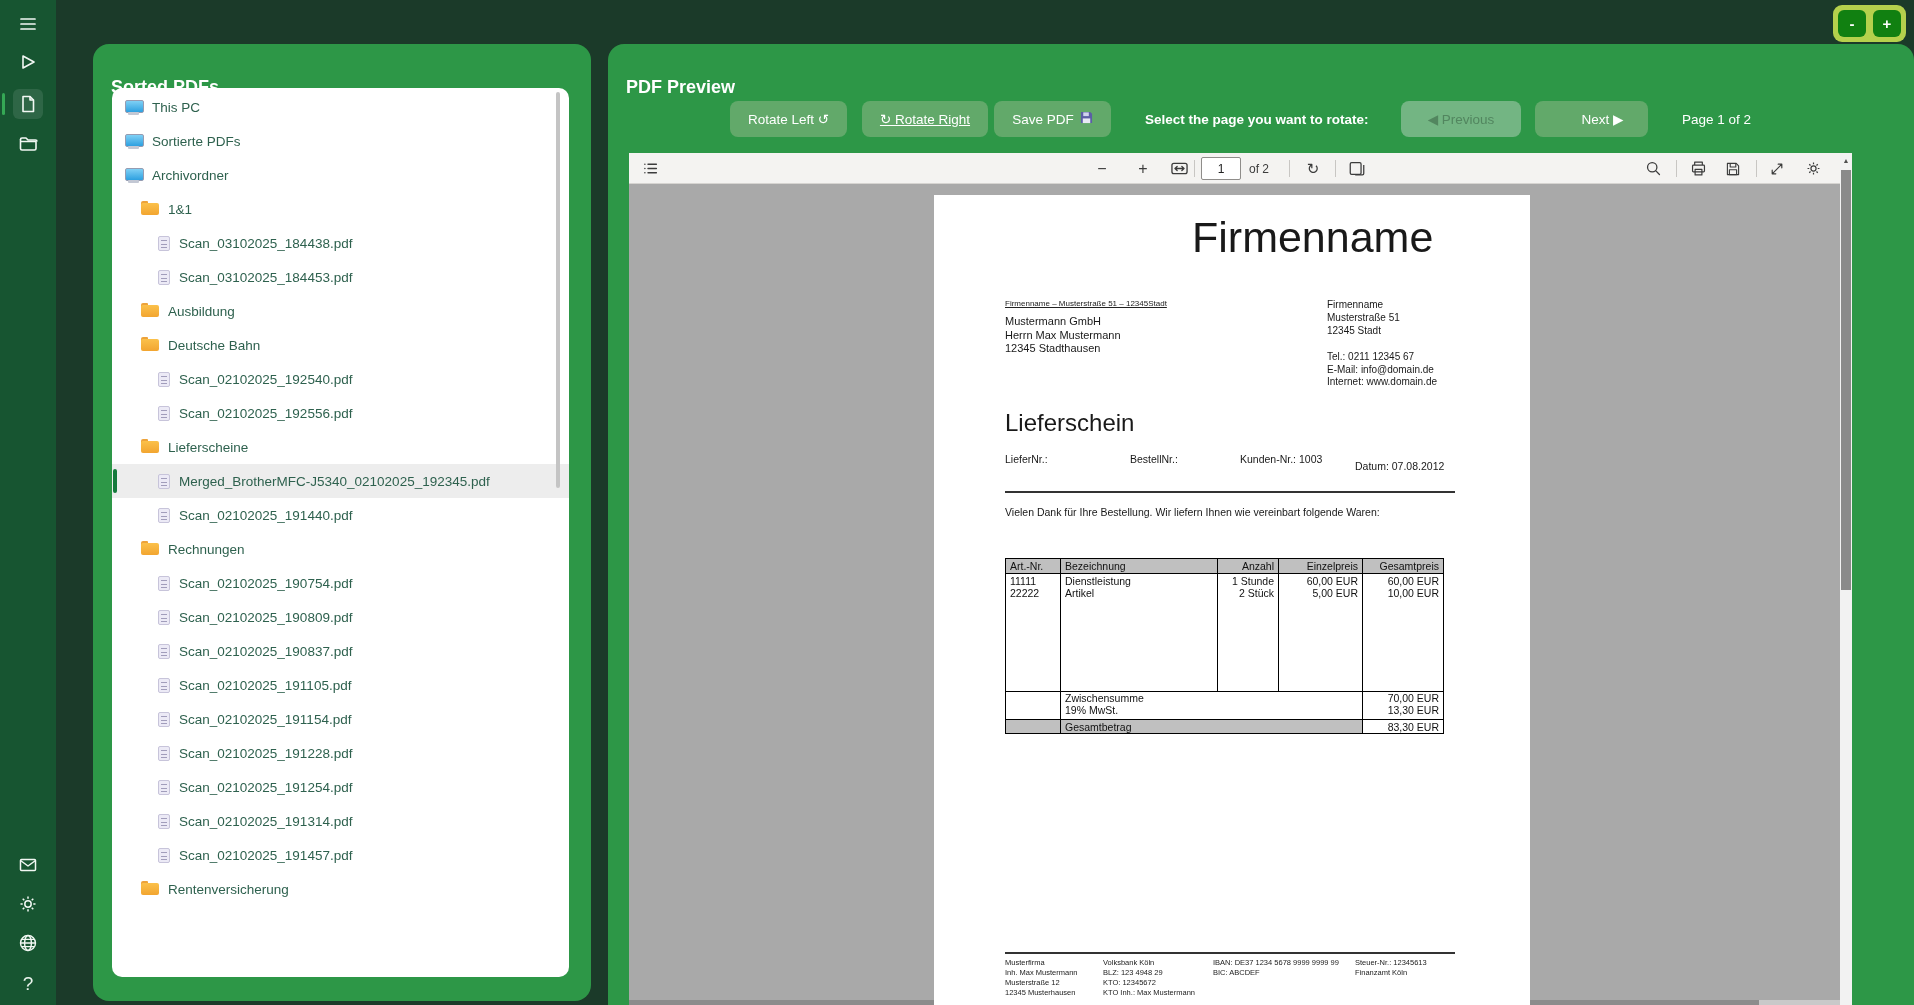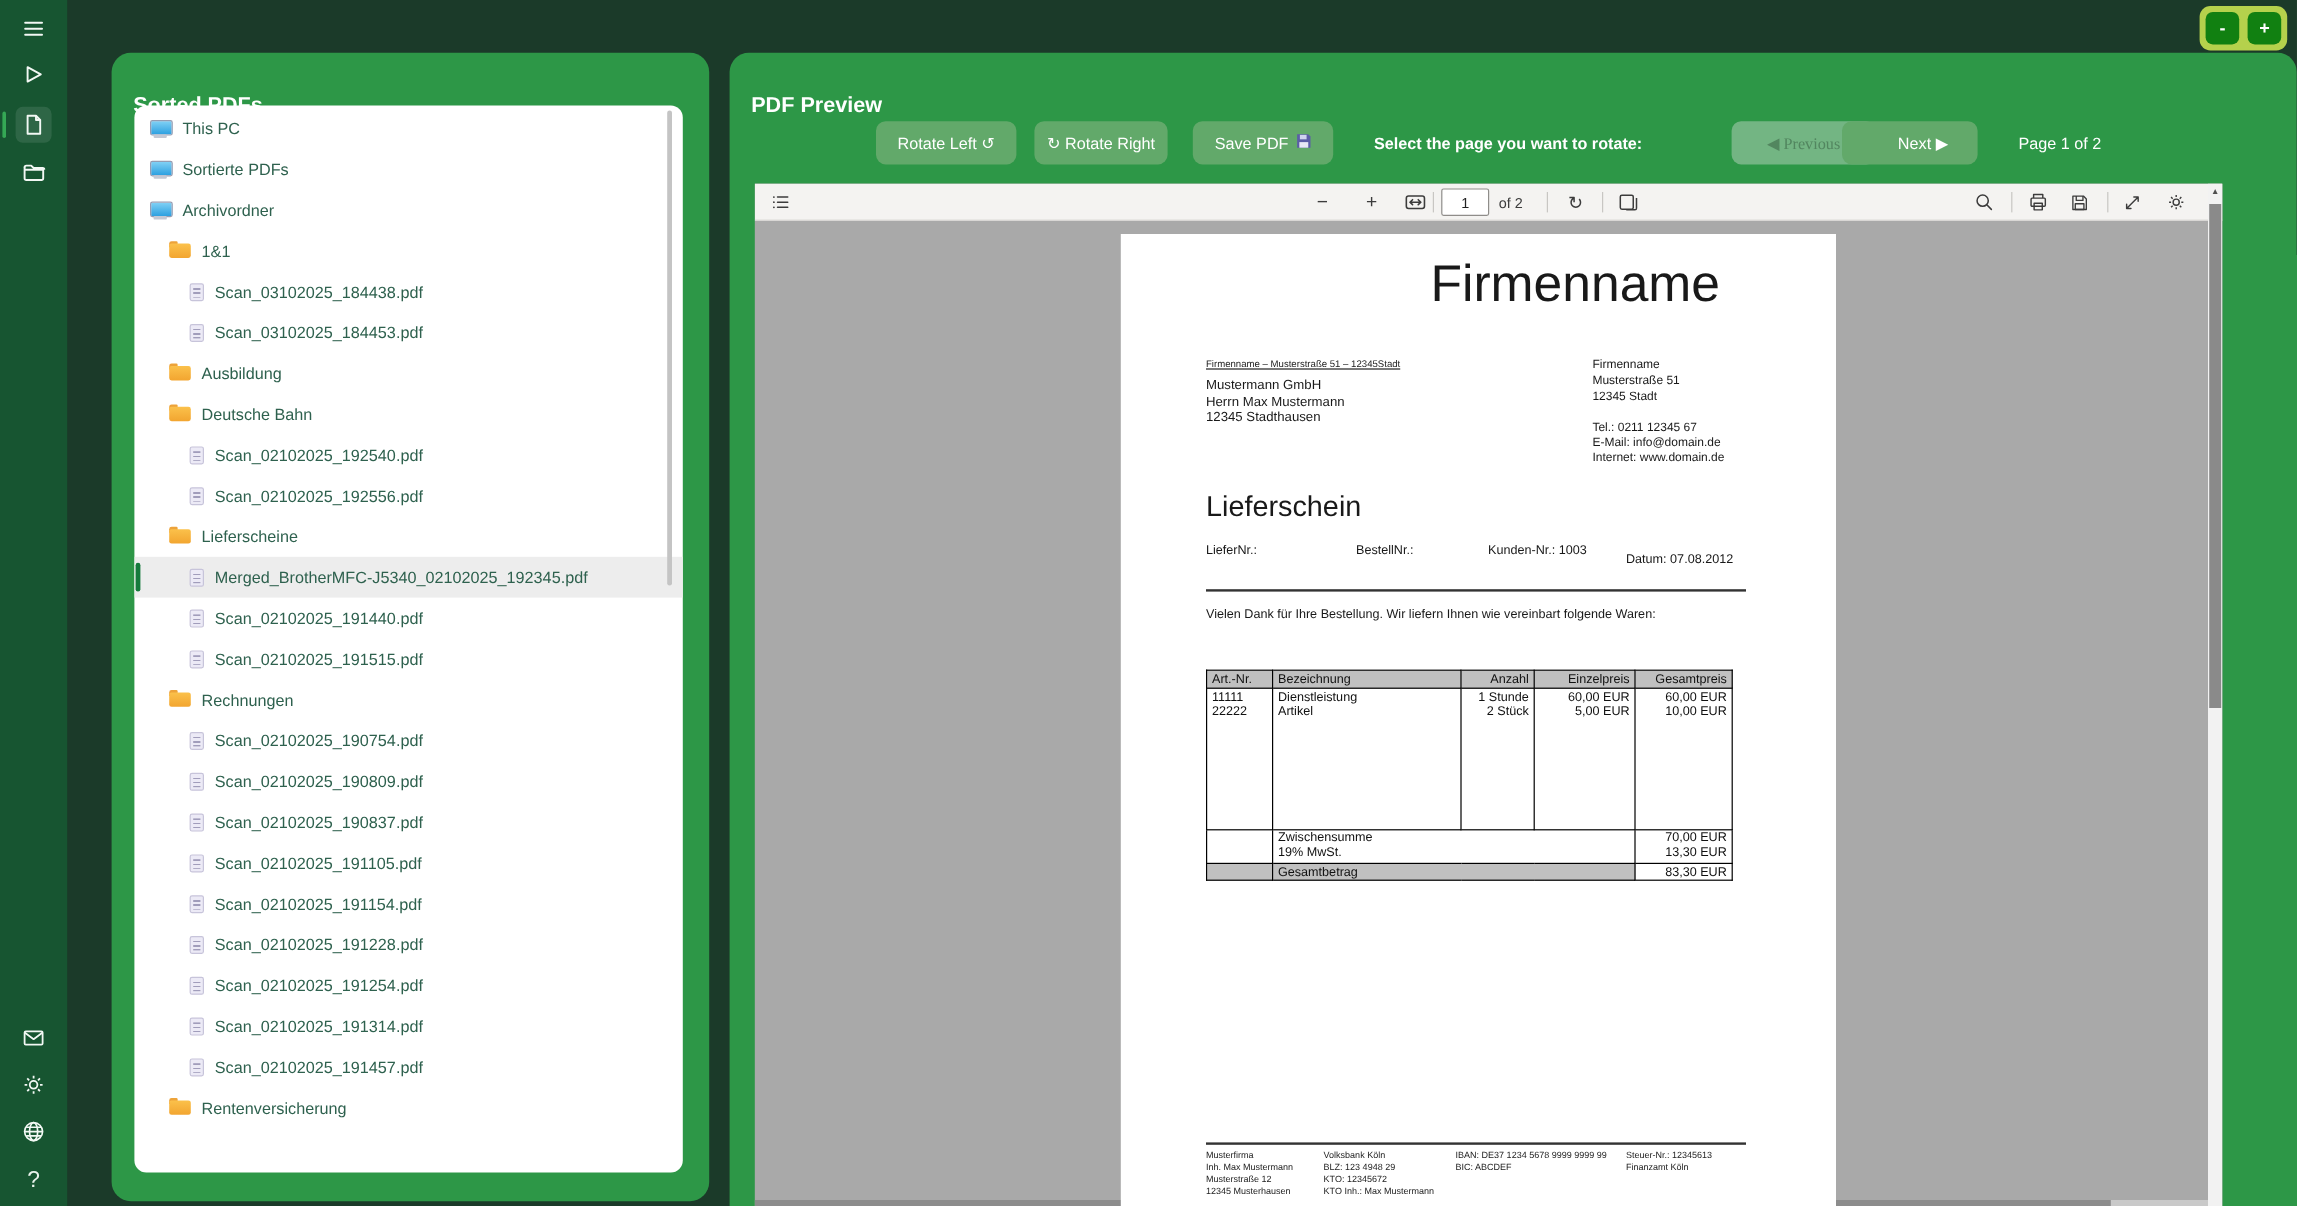--- a/index.html
+++ b/index.html
@@ -47,23 +47,23 @@
   .tree-scroll{position:absolute;right:3px;top:4px;width:4px;height:396px;border-radius:2px;background:#c4c4c4;}
 
   
   .preview-panel{position:absolute;left:608px;top:44px;width:1306px;height:961px;
     background:#2d9747;border-radius:16px 16px 0 0;}
   .pv-toolbar{position:absolute;left:0;top:57px;right:0;height:36px;}
   .btn-green{position:absolute;top:0;height:36px;border-radius:8px;background:#62a96a;color:#fff;
     font-size:13.5px;display:flex;align-items:center;justify-content:center;gap:6px;cursor:pointer;
     font-family:"Liberation Sans",sans-serif;border:none;}
   .btn-rl{left:122px;width:117px;}
-  .btn-rr{left:254px;width:111px;}
+  .btn-rr{left:254px;width:126px;text-decoration:underline;}
   .btn-sp{left:386px;width:117px;}
-  .btn-prev{left:835px;width:120px;background:rgba(185,212,191,.5);color:rgba(55,95,65,.55);font-family:Liberation Serif, serif;}
+  .btn-prev{left:793px;width:120px;background:rgba(185,212,191,.5);color:rgba(55,95,65,.55);}
   .btn-next{left:927px;width:113px;padding-left:28px;}
   .select-label{position:absolute;left:537px;top:0;height:36px;display:flex;align-items:center;
     color:#fff;font-size:13.5px;font-weight:700;}
   .page-indicator{position:absolute;left:1074px;top:0;height:36px;display:flex;align-items:center;
     color:#fff;font-size:13.5px;}
 
   
   .viewer{position:absolute;left:21px;top:109px;width:1223px;height:852px;background:#a9a9a9;overflow:hidden;}
   .v-toolbar{position:absolute;left:0;top:0;right:0;height:31px;background:#f4f3f1;
     border-bottom:1px solid #d6d4d1;color:#3c3c3c;z-index:5;}
@@ -218,24 +218,20 @@
         <span class="tlabel">Lieferscheine</span>
       </div>
       <div class="tree-row lvl2 selected">
         <span class="ticon file"></span>
         <span class="tlabel">Merged_BrotherMFC-J5340_02102025_192345.pdf</span>
       </div>
       <div class="tree-row lvl2">
         <span class="ticon file"></span>
         <span class="tlabel">Scan_02102025_191440.pdf</span>
       </div>
-      <div class="tree-row lvl2">
-        <span class="ticon file"></span>
-        <span class="tlabel">Scan_02102025_191515.pdf</span>
-      </div>
       <div class="tree-row lvl1">
         <span class="ticon folder"></span>
         <span class="tlabel">Rechnungen</span>
       </div>
       <div class="tree-row lvl2">
         <span class="ticon file"></span>
         <span class="tlabel">Scan_02102025_190754.pdf</span>
       </div>
       <div class="tree-row lvl2">
         <span class="ticon file"></span>

